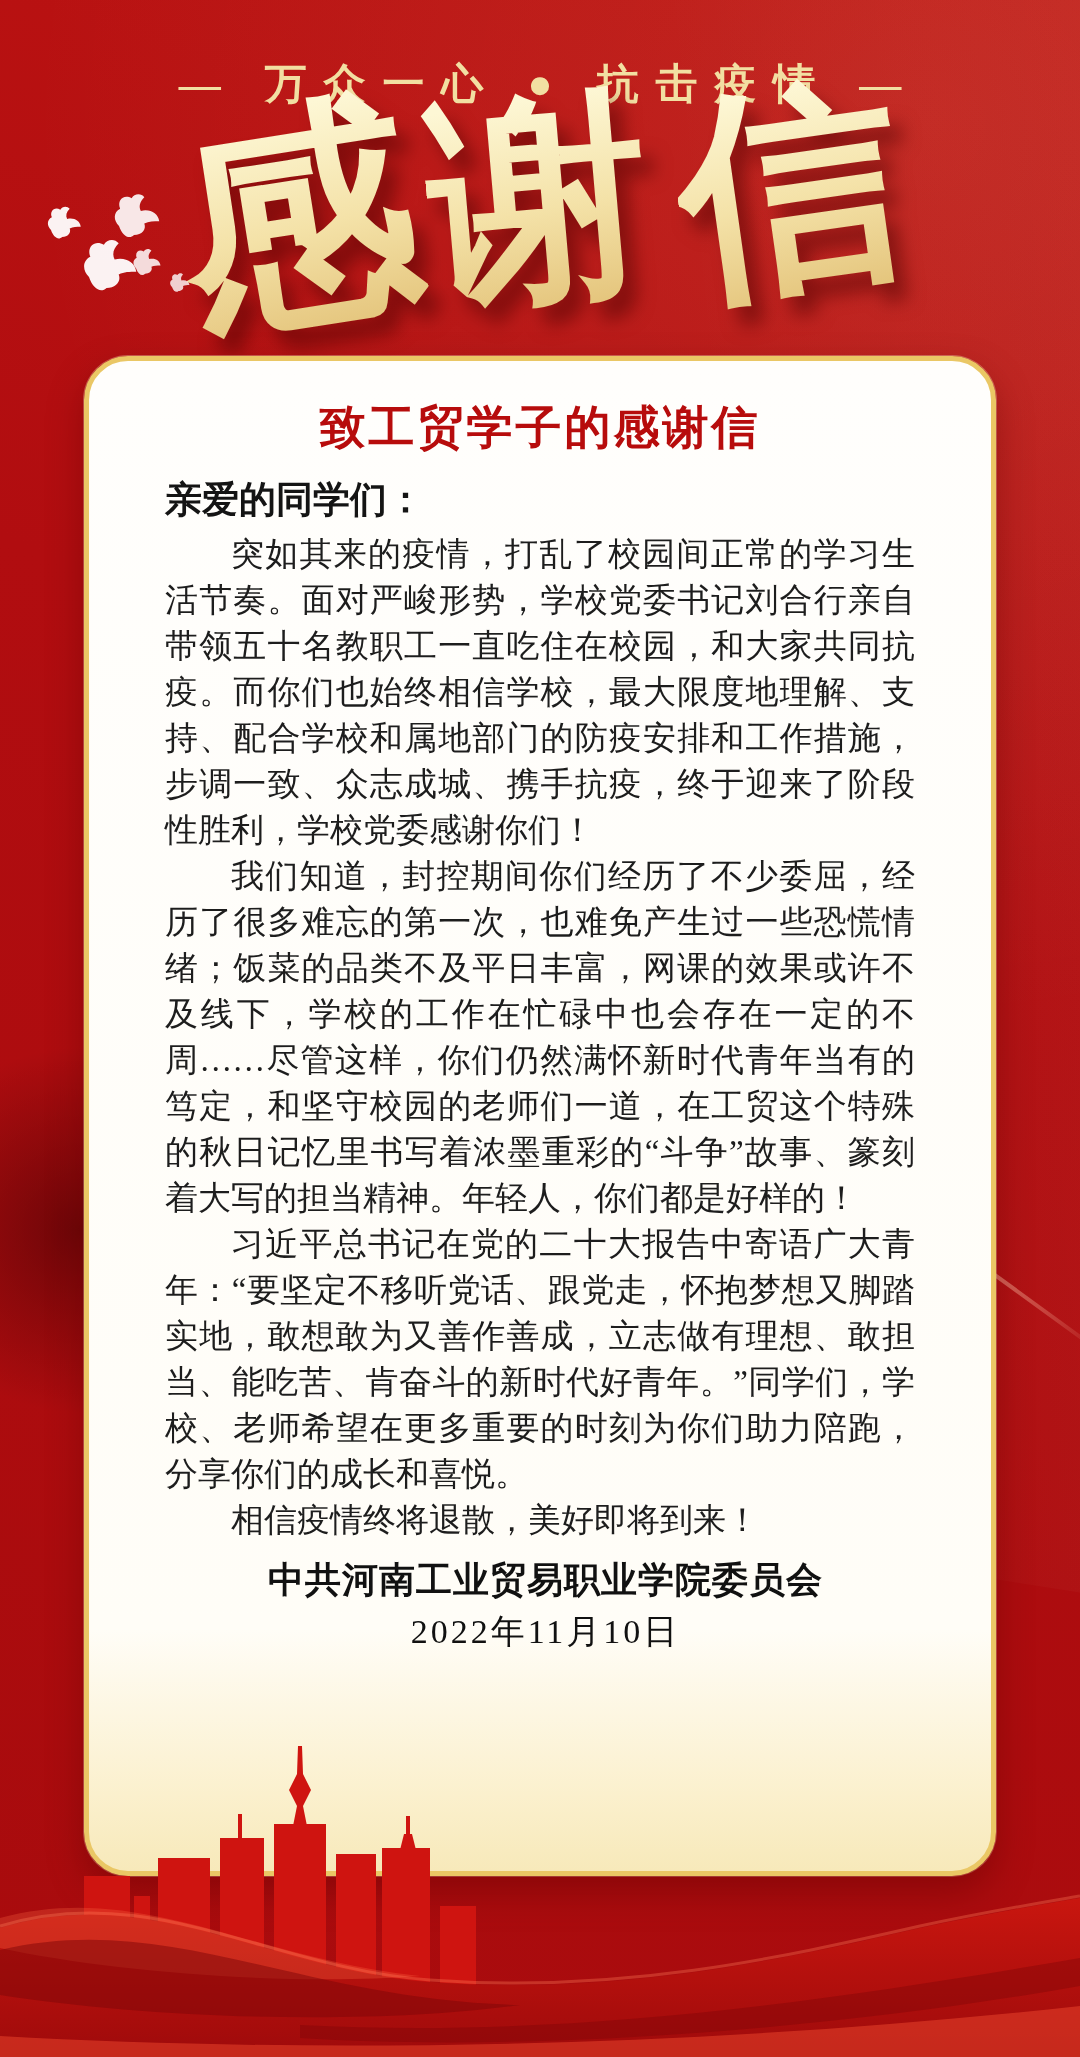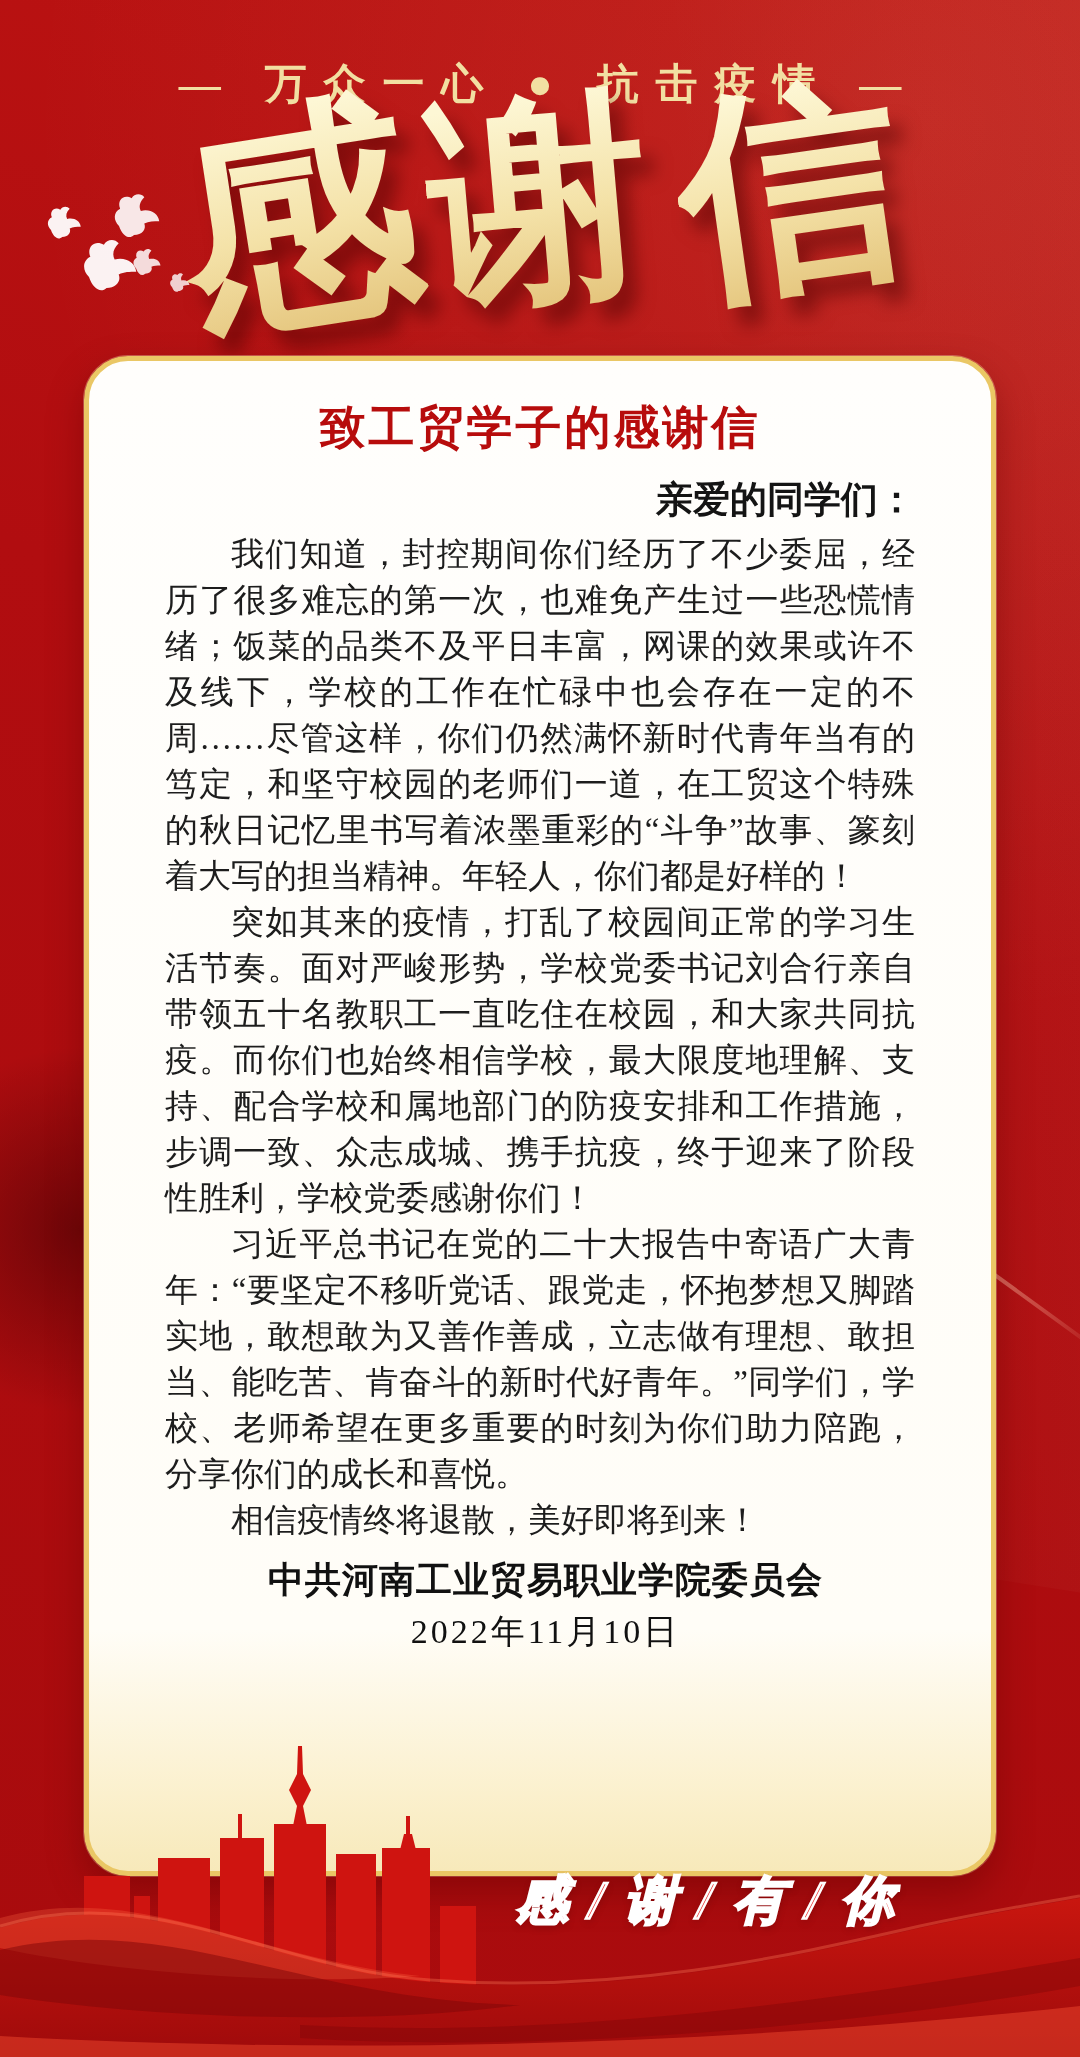--- a/index.html
+++ b/index.html
@@ -33,21 +33,21 @@
   .calligraphy span:nth-child(3){font-size:224px;transform:rotate(-8deg) translateY(-20px);margin-left:30px;}
   
   .doves{position:absolute;left:34px;top:178px;z-index:2;}
   
   .card{position:absolute;left:84px;top:356px;width:912px;height:1520px;box-sizing:border-box;z-index:2;
     background:linear-gradient(180deg,#fffefc 0%,#fffdf7 84%,#fbf0cd 95%,#f7e9ba 100%);
     border:5px solid #eac765;border-radius:44px;
     box-shadow:0 16px 36px rgba(96,2,2,0.42), 0 0 0 1px rgba(255,240,200,0.35);
     padding:28px 76px 0;}
   .letter-title{text-align:center;font-size:46px;font-weight:bold;color:#b70c0c;letter-spacing:3px;margin:8px 0 16px;}
-  .greeting{font-size:37px;font-weight:bold;color:#141414;margin:0 0 6px;text-align:right;}
+  .greeting{font-size:37px;font-weight:bold;color:#141414;margin:0 0 6px;}
   .para{font-size:33px;line-height:46px;color:#1d1d1d;text-align:justify;text-indent:2em;margin:0;}
   .sign{margin:10px 92px 0 auto;width:fit-content;text-align:center;}
   .sign-name{font-size:36px;line-height:54px;color:#111;font-weight:bold;letter-spacing:1px;}
   .sign-date{font-size:34px;line-height:50px;color:#111;letter-spacing:3px;}
   
   .skyline{position:absolute;left:70px;top:1746px;z-index:3;}
   .waves{position:absolute;left:0;top:1810px;z-index:4;}
   .footer-slogan{position:absolute;left:516px;top:1866px;z-index:5;
     font-size:52px;font-weight:bold;font-style:italic;color:#e62320;
     -webkit-text-stroke:2.5px #ffffff;letter-spacing:4px;white-space:nowrap;
@@ -75,22 +75,22 @@
     <use href="#dv" fill="#ffffff" opacity="0.95" transform="translate(0,30) scale(0.85)"></use>
     <use href="#dv" fill="#ffffff" opacity="0.9" transform="translate(62,18) scale(1.15)"></use>
     <use href="#dv" fill="#ffffff" opacity="0.95" transform="translate(28,64) scale(1.35)"></use>
     <use href="#dv" fill="#ffffff" opacity="0.85" transform="translate(88,72) scale(0.7)"></use>
     <use href="#dv" fill="#ffffff" opacity="0.8" transform="translate(128,96) scale(0.5)"></use>
   </svg>
 
   <div class="card">
     <div class="letter-title">致工贸学子的感谢信</div>
     <div class="greeting">亲爱的同学们：</div>
+    <p class="para">突如其来的疫情，打乱了校园间正常的学习生活节奏。面对严峻形势，学校党委书记刘合行亲自带领五十名教职工一直吃住在校园，和大家共同抗疫。而你们也始终相信学校，最大限度地理解、支持、配合学校和属地部门的防疫安排和工作措施，步调一致、众志成城、携手抗疫，终于迎来了阶段性胜利，学校党委感谢你们！</p>
     <p class="para">我们知道，封控期间你们经历了不少委屈，经历了很多难忘的第一次，也难免产生过一些恐慌情绪；饭菜的品类不及平日丰富，网课的效果或许不及线下，学校的工作在忙碌中也会存在一定的不周……尽管这样，你们仍然满怀新时代青年当有的笃定，和坚守校园的老师们一道，在工贸这个特殊的秋日记忆里书写着浓墨重彩的“斗争”故事、篆刻着大写的担当精神。年轻人，你们都是好样的！</p>
-    <p class="para">突如其来的疫情，打乱了校园间正常的学习生活节奏。面对严峻形势，学校党委书记刘合行亲自带领五十名教职工一直吃住在校园，和大家共同抗疫。而你们也始终相信学校，最大限度地理解、支持、配合学校和属地部门的防疫安排和工作措施，步调一致、众志成城、携手抗疫，终于迎来了阶段性胜利，学校党委感谢你们！</p>
     <p class="para">习近平总书记在党的二十大报告中寄语广大青年：“要坚定不移听党话、跟党走，怀抱梦想又脚踏实地，敢想敢为又善作善成，立志做有理想、敢担当、能吃苦、肯奋斗的新时代好青年。”同学们，学校、老师希望在更多重要的时刻为你们助力陪跑，分享你们的成长和喜悦。</p>
     <p class="para">相信疫情终将退散，美好即将到来！</p>
     <div class="sign">
       <div class="sign-name">中共河南工业贸易职业学院委员会</div>
       <div class="sign-date">2022年11月10日</div>
     </div>
   </div>
 
   <svg class="skyline" width="420" height="270" viewBox="0 0 420 270">
     <g fill="#cf1410">
@@ -117,15 +117,14 @@
       </linearGradient>
     </defs>
     <path fill="url(#silk)" d="M0,118 C150,72 270,160 430,172 C620,186 780,150 920,118 C990,103 1045,94 1080,88 L1080,247 L0,247 Z"></path>
     <path fill="#ff6a45" opacity="0.28" d="M0,108 C140,70 250,148 420,166 C290,176 110,162 0,138 Z"></path>
     <path fill="#7d0507" opacity="0.5" d="M0,140 C170,100 300,190 520,195 C380,215 160,210 0,185 Z"></path>
     <path fill="#7d0507" opacity="0.4" d="M300,215 C560,228 800,196 1080,148 L1080,176 C820,222 520,242 300,228 Z"></path>
     <path fill="#e8432c" opacity="0.55" d="M0,226 C320,244 700,238 1080,196 L1080,247 L0,247 Z"></path>
     <path stroke="#ff7a55" stroke-width="3" fill="none" opacity="0.35" d="M0,116 C150,70 270,158 430,170 C620,184 780,148 920,116 C990,101 1045,92 1080,86"></path>
   </svg>
 
-  <div class="footer-slogan">感 / 谢 / 有 / 你</div>
 
 </div>
 
 </body></html>

